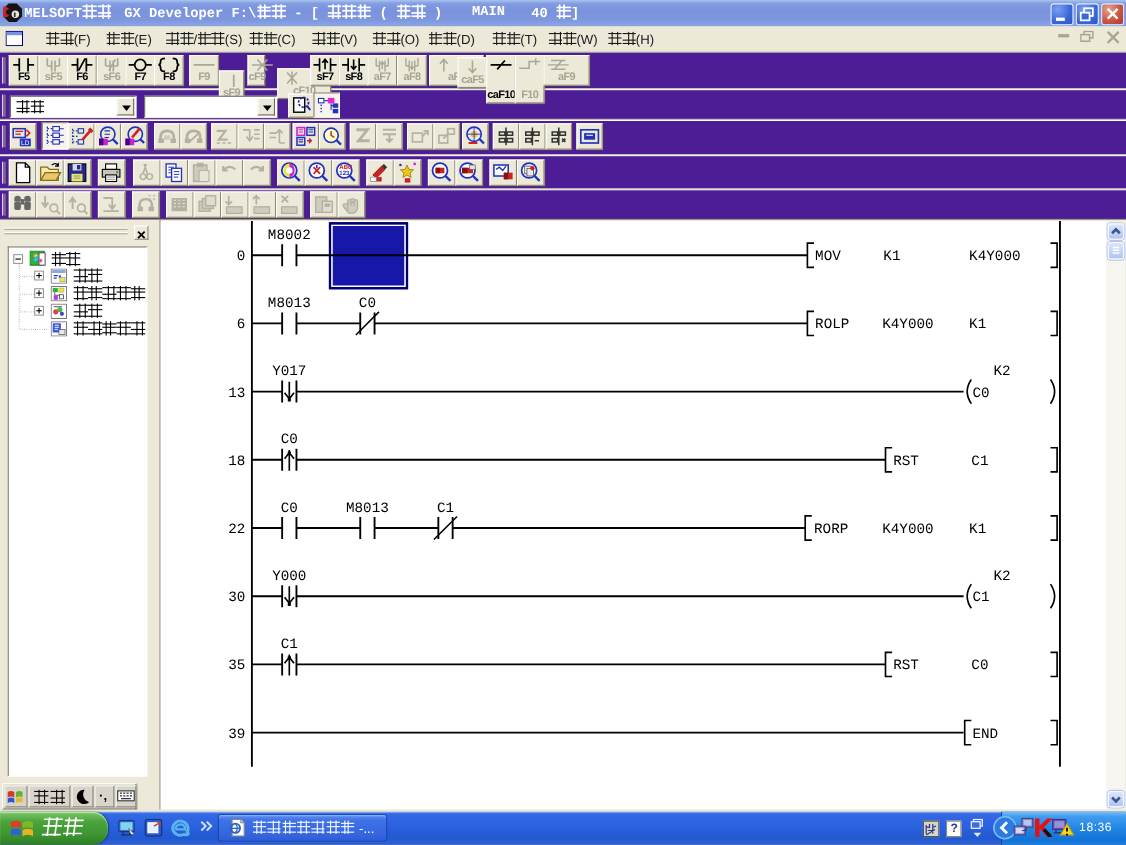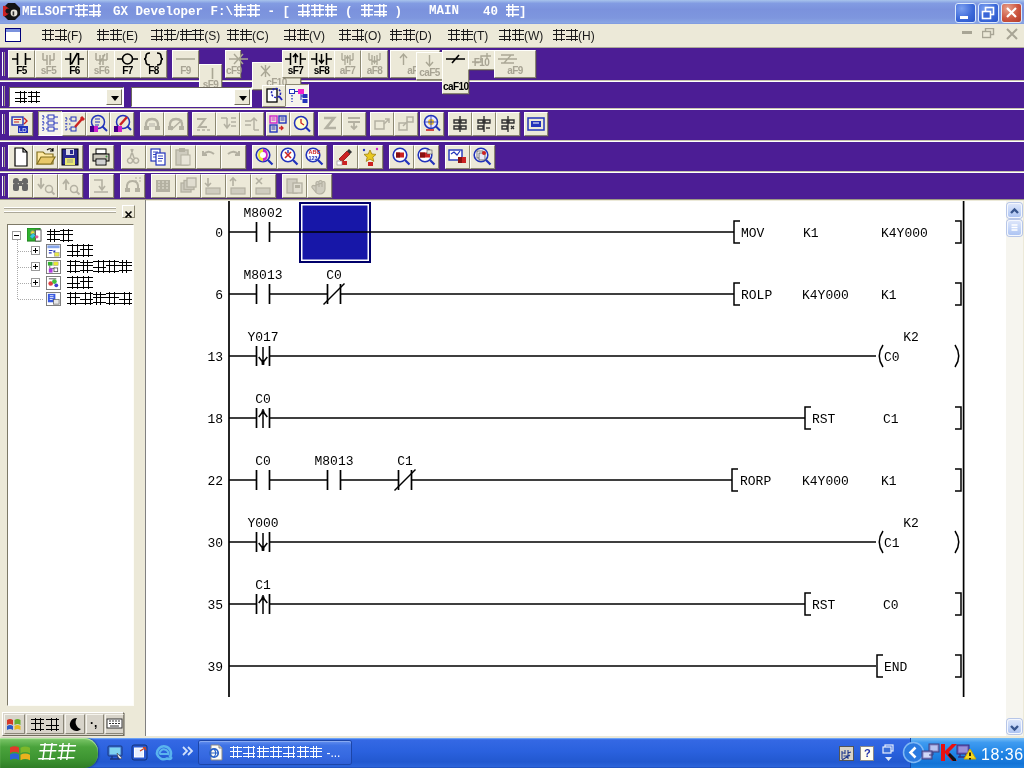--- a/index.html
+++ b/index.html
@@ -171,21 +171,21 @@
         </svg><div class="lbl dis">aF8</div></div>
     <div class="tbtn" style="left:390px;top:2px;width:50px;height:28px"><svg width="25" height="14" viewBox="0 0 25 14" style="margin-top:1px">
           <path d="M12.5 2 V13 M9 6 L12.5 2 L16 6" stroke="#aaa795" stroke-width="1.4" fill="none"></path>
         </svg><div class="lbl dis">aF5</div></div>
     <div class="tbtn" style="left:416px;top:4px;width:27px;height:28px"><svg width="25" height="14" viewBox="0 0 25 14" style="margin-top:1px">
           <path d="M12.5 1 V12 M9 8 L12.5 12 L16 8" stroke="#aaa795" stroke-width="1.4" fill="none"></path>
         </svg><div class="lbl dis">caF5</div></div>
     <div class="tbtn" style="left:442px;top:2px;width:27px;height:44px"><svg width="25" height="14" viewBox="0 0 25 14" style="margin-top:1px">
           <path d="M3 7 H22 M9 11 L16 3" stroke="#000" stroke-width="1.6" fill="none"></path>
         </svg><div class="lbl">caF10</div></div>
-    <div class="tbtn" style="left:468px;top:2px;width:27px;height:20px"><svg width="25" height="14" viewBox="0 0 25 14" style="margin-top:1px">
+    <div class="tbtn" style="left:468px;top:2px;width:27px;height:44px"><svg width="25" height="14" viewBox="0 0 25 14" style="margin-top:1px">
           <path d="M3 10 H12 V4 H22 M18 1 V7" stroke="#aaa795" stroke-width="1.4" fill="none"></path>
         </svg><div class="lbl dis">F10</div></div>
     <div class="tbtn" style="left:494px;top:2px;width:42px;height:28px"><svg width="25" height="14" viewBox="0 0 25 14" style="margin-top:1px">
           <path d="M3 7 H22 M6 3 H19 M6 11 H19 M9 11 L16 3" stroke="#aaa795" stroke-width="1.3" fill="none"></path>
         </svg><div class="lbl dis">aF9</div></div>
   </div>
 
   <div class="combo" style="left:9px;top:39px;width:115px;">
       <span style="position:absolute;left:4px;top:3px;font-size:12px;color:#000"><span class="cj a"></span><span class="cj"></span></span>
       <span class="arr"></span>
@@ -727,15 +727,15 @@
         <path d="M2 1 h4 v7 l7 -7 h5 l-8 8 8 9 h-5 l-7 -8 v8 h-4 z" fill="#e81010"></path>
         <path d="M11 10 l6 6 v2 h-3 l-5 -6 z" fill="#111"></path>
       </svg>
     <svg class="abs" style="left:45px;top:5px" width="21" height="19" viewBox="0 0 21 19">
         <rect x="1" y="2" width="12" height="9" fill="#6858b8" stroke="#383080"></rect>
         <rect x="2.5" y="3.5" width="9" height="6" fill="#9890d8"></rect>
         <path d="M4 11 v3 M10 11 v3 M2 14 h10" stroke="#383080" stroke-width="1.3"></path>
         <path d="M14 6 l6 10 h-12 z" fill="#f8d820" stroke="#c8a800"></path>
         <path d="M14 9.5 v3.5 M14 15 v1.5" stroke="#000" stroke-width="1.6"></path>
       </svg>
-    <span class="abs" style="left:70px;top:8px;color:#fff;font-size:16px;letter-spacing:0.5px">18:36</span>
+    <span class="abs" style="left:70px;top:8px;color:#fff;font-size:11px;letter-spacing:0.5px">18:36</span>
   </div>
 </div>
 
 </body></html>

